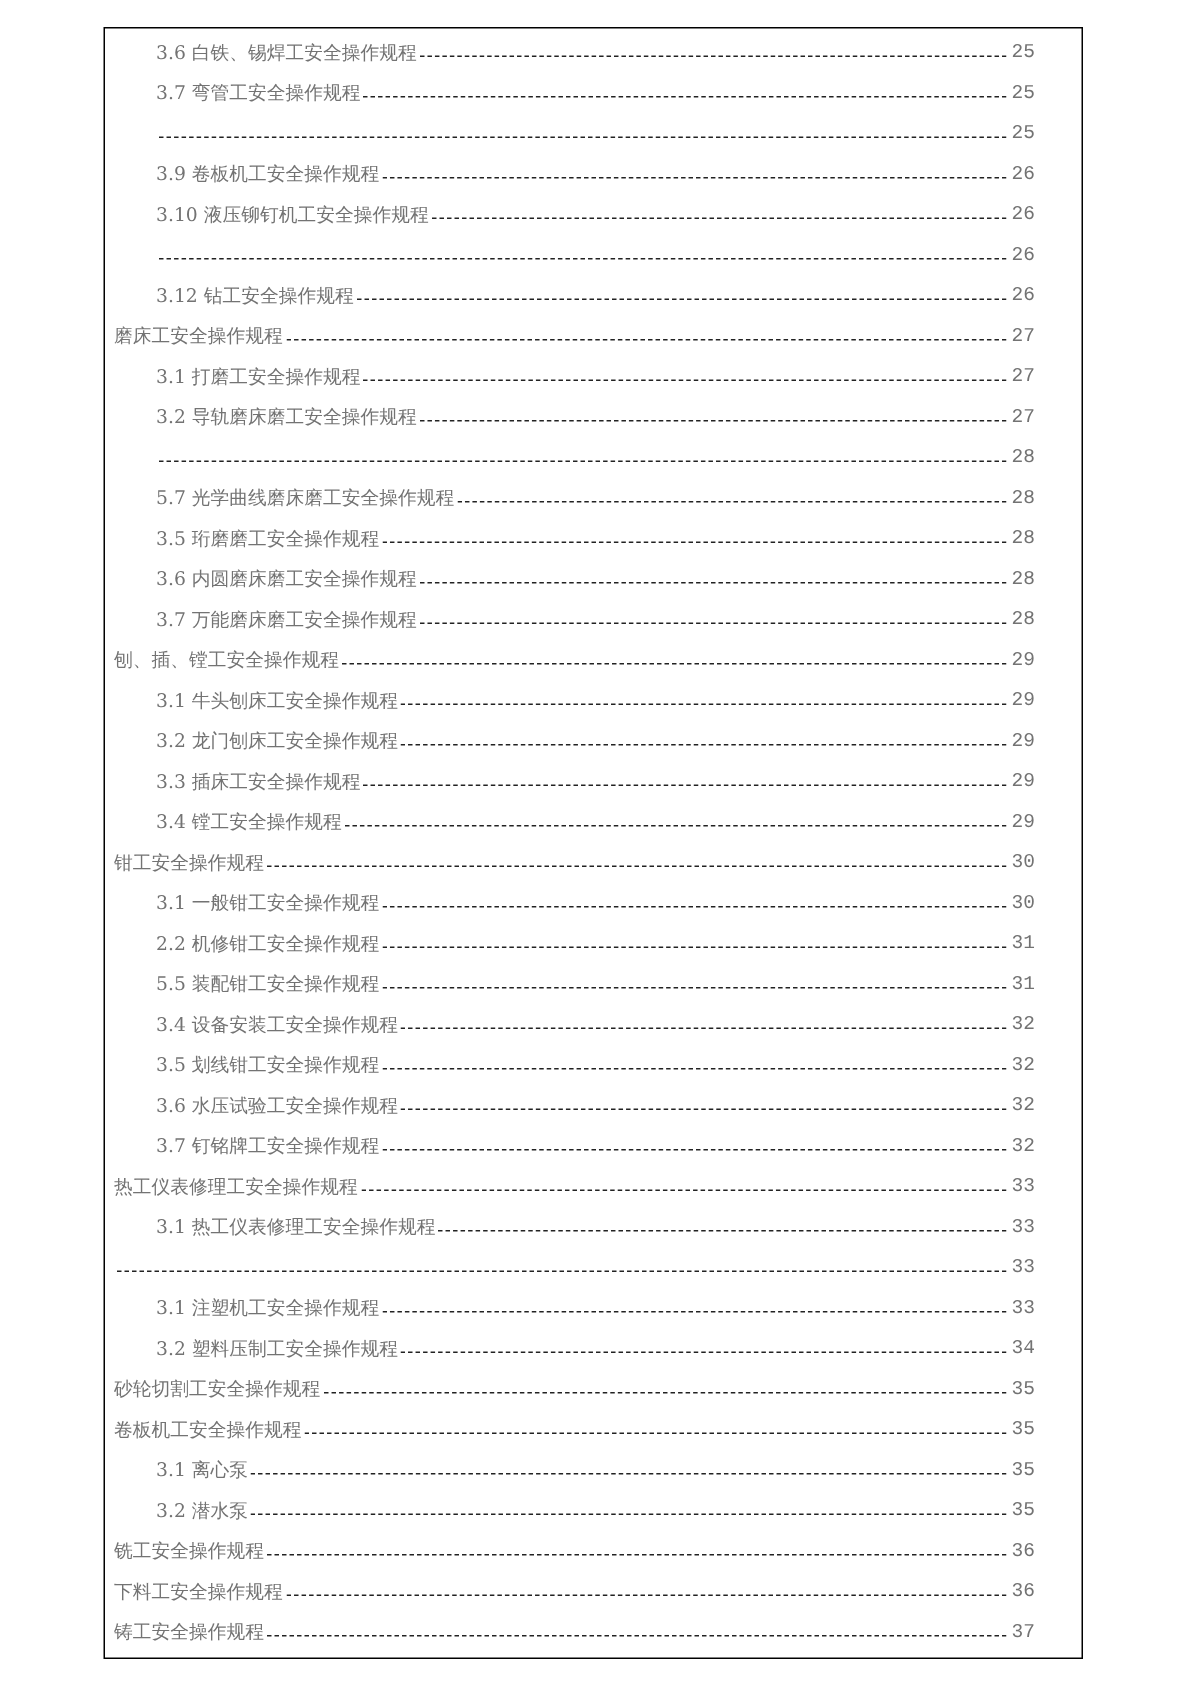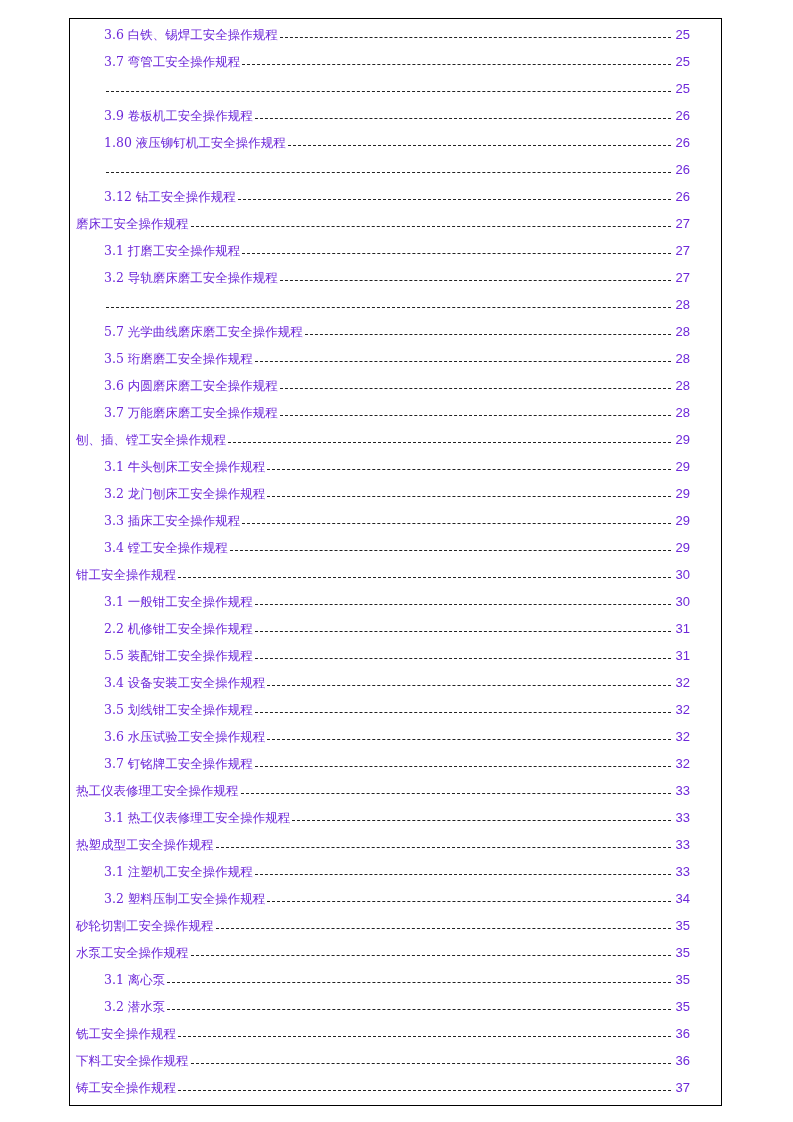--- a/index.html
+++ b/index.html
@@ -15,21 +15,21 @@
       position: absolute;
       left: 76px; top: 21px;
       width: 614px;
     }
     .row {
       display: flex;
       align-items: center;
       height: 27px;
       line-height: 27px;
       font-size: 12.5px;
-      color: #6d28d9;
+      color: #737373;
       font-family: "DejaVu Serif", "Liberation Serif", serif;
       white-space: nowrap;
     }
     .row.sub { padding-left: 28px; }
     .label { flex: 0 0 auto; }
     .leader {
       flex: 1 1 auto;
       overflow: hidden;
       margin: 0 1px 0 2px;
       position: relative;
@@ -39,21 +39,21 @@
       content: "";
       position: absolute;
       left: 0; right: 0;
       top: 16px;
       border-bottom: 1px dashed #222;
     }
     .page {
       flex: 0 0 auto;
       width: 18px;
       text-align: right;
-      font-family: Liberation Sans, sans-serif;
+      font-family: Liberation Mono, monospace;
       font-size: 13px;
     }
   </style>
 </head>
 <body>
 
 <div class="frame"></div>
 
 <div class="toc" id="toc">
     <div class="row sub">
@@ -69,21 +69,21 @@
     <div class="row sub">
       <span class="leader"></span>
       <span class="page">25</span>
     </div>
     <div class="row sub">
       <span class="label">3.9 卷板机工安全操作规程</span>
       <span class="leader"></span>
       <span class="page">26</span>
     </div>
     <div class="row sub">
-      <span class="label">1.80 液压铆钉机工安全操作规程</span>
+      <span class="label">3.10 液压铆钉机工安全操作规程</span>
       <span class="leader"></span>
       <span class="page">26</span>
     </div>
     <div class="row sub">
       <span class="leader"></span>
       <span class="page">26</span>
     </div>
     <div class="row sub">
       <span class="label">3.12 钻工安全操作规程</span>
       <span class="leader"></span>
@@ -197,41 +197,40 @@
       <span class="label">热工仪表修理工安全操作规程</span>
       <span class="leader"></span>
       <span class="page">33</span>
     </div>
     <div class="row sub">
       <span class="label">3.1 热工仪表修理工安全操作规程</span>
       <span class="leader"></span>
       <span class="page">33</span>
     </div>
     <div class="row">
-      <span class="label">热塑成型工安全操作规程</span>
       <span class="leader"></span>
       <span class="page">33</span>
     </div>
     <div class="row sub">
       <span class="label">3.1 注塑机工安全操作规程</span>
       <span class="leader"></span>
       <span class="page">33</span>
     </div>
     <div class="row sub">
       <span class="label">3.2 塑料压制工安全操作规程</span>
       <span class="leader"></span>
       <span class="page">34</span>
     </div>
     <div class="row">
       <span class="label">砂轮切割工安全操作规程</span>
       <span class="leader"></span>
       <span class="page">35</span>
     </div>
     <div class="row">
-      <span class="label">水泵工安全操作规程</span>
+      <span class="label">卷板机工安全操作规程</span>
       <span class="leader"></span>
       <span class="page">35</span>
     </div>
     <div class="row sub">
       <span class="label">3.1 离心泵</span>
       <span class="leader"></span>
       <span class="page">35</span>
     </div>
     <div class="row sub">
       <span class="label">3.2 潜水泵</span>

